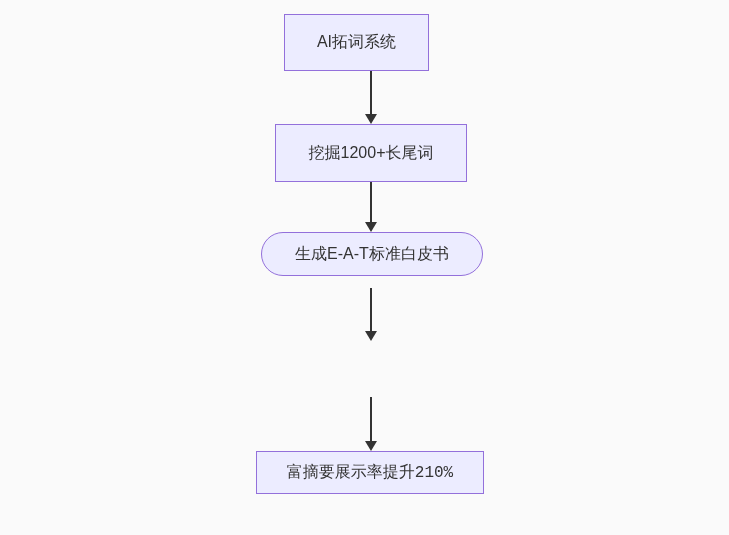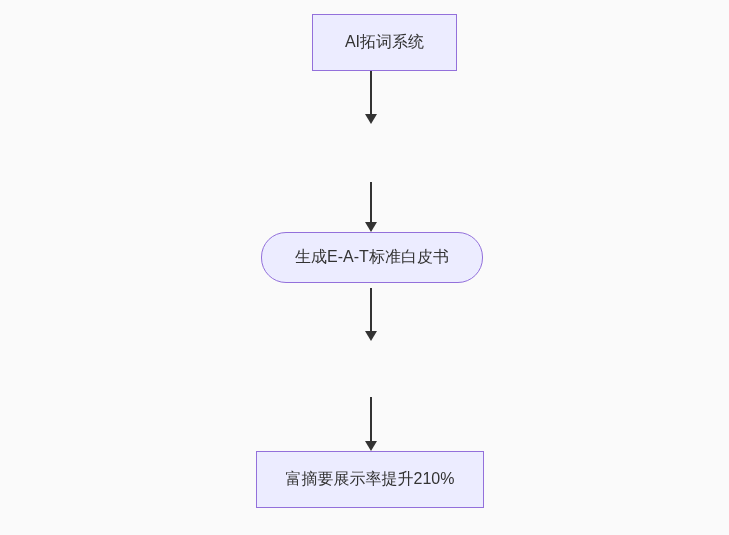--- a/index.html
+++ b/index.html
@@ -22,25 +22,25 @@
     background: var(--node-fill, #ececff);
     border: 1.5px solid var(--node-border, #9370db);
     color: var(--text, #333333);
     font-size: 16px;
     display: flex;
     align-items: center;
     justify-content: center;
     text-align: center;
     white-space: nowrap;
   }
-  .node-1 { left: 312px; top: 14px;  width: 145px; height: 57px; }
+  .node-1 { left: 284px; top: 14px;  width: 145px; height: 57px; }
   .node-2 { left: 275px; top: 124px; width: 192px; height: 58px; }
-  .node-3 { left: 261px; top: 232px; width: 222px; height: 51px; border-radius: 25px; }
+  .node-3 { left: 261px; top: 232px; width: 222px; height: 44px; border-radius: 25px; }
   .node-4 { left: 264px; top: 341px; width: 216px; height: 56px; }
-  .node-5 { left: 256px; top: 451px; width: 228px; height: 57px; }
+  .node-5 { left: 256px; top: 451px; width: 228px; height: 43px; font-family: Liberation Mono, monospace; }
 
   .edge {
     position: absolute;
     left: 365px;            
     width: 12px;
     display: flex;
     flex-direction: column;
     align-items: center;
   }
   .edge-line {
@@ -67,20 +67,23 @@
 
   <div class="flow-node node-1">
     <span>AI拓词系统</span>
   </div>
 
   <div class="edge edge-1">
     <div class="edge-line"></div>
     <div class="edge-head"></div>
   </div>
 
+  <div class="flow-node node-2">
+    <span>挖掘1200+长尾词</span>
+  </div>
 
   <div class="edge edge-2">
     <div class="edge-line"></div>
     <div class="edge-head"></div>
   </div>
 
   <div class="flow-node node-3">
     <span>生成E-A-T标准白皮书</span>
   </div>
 

